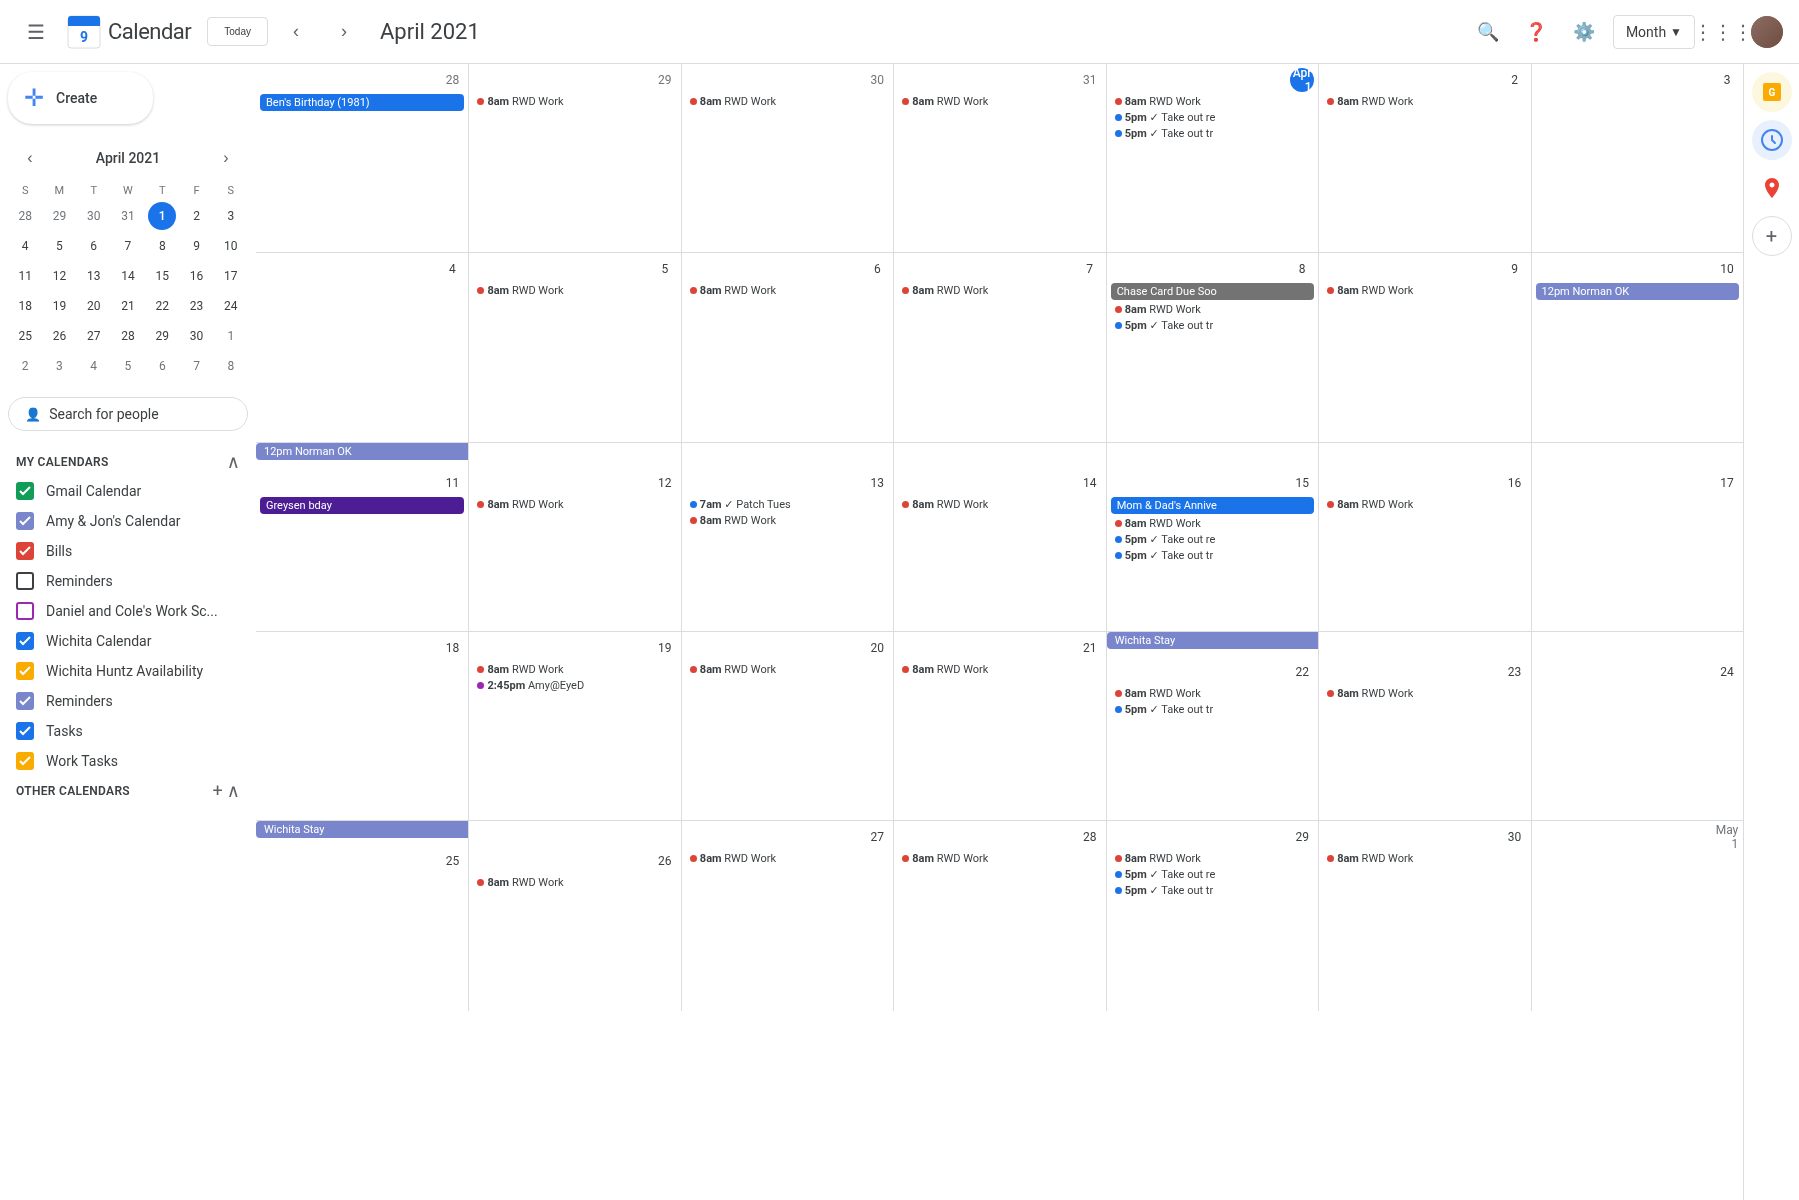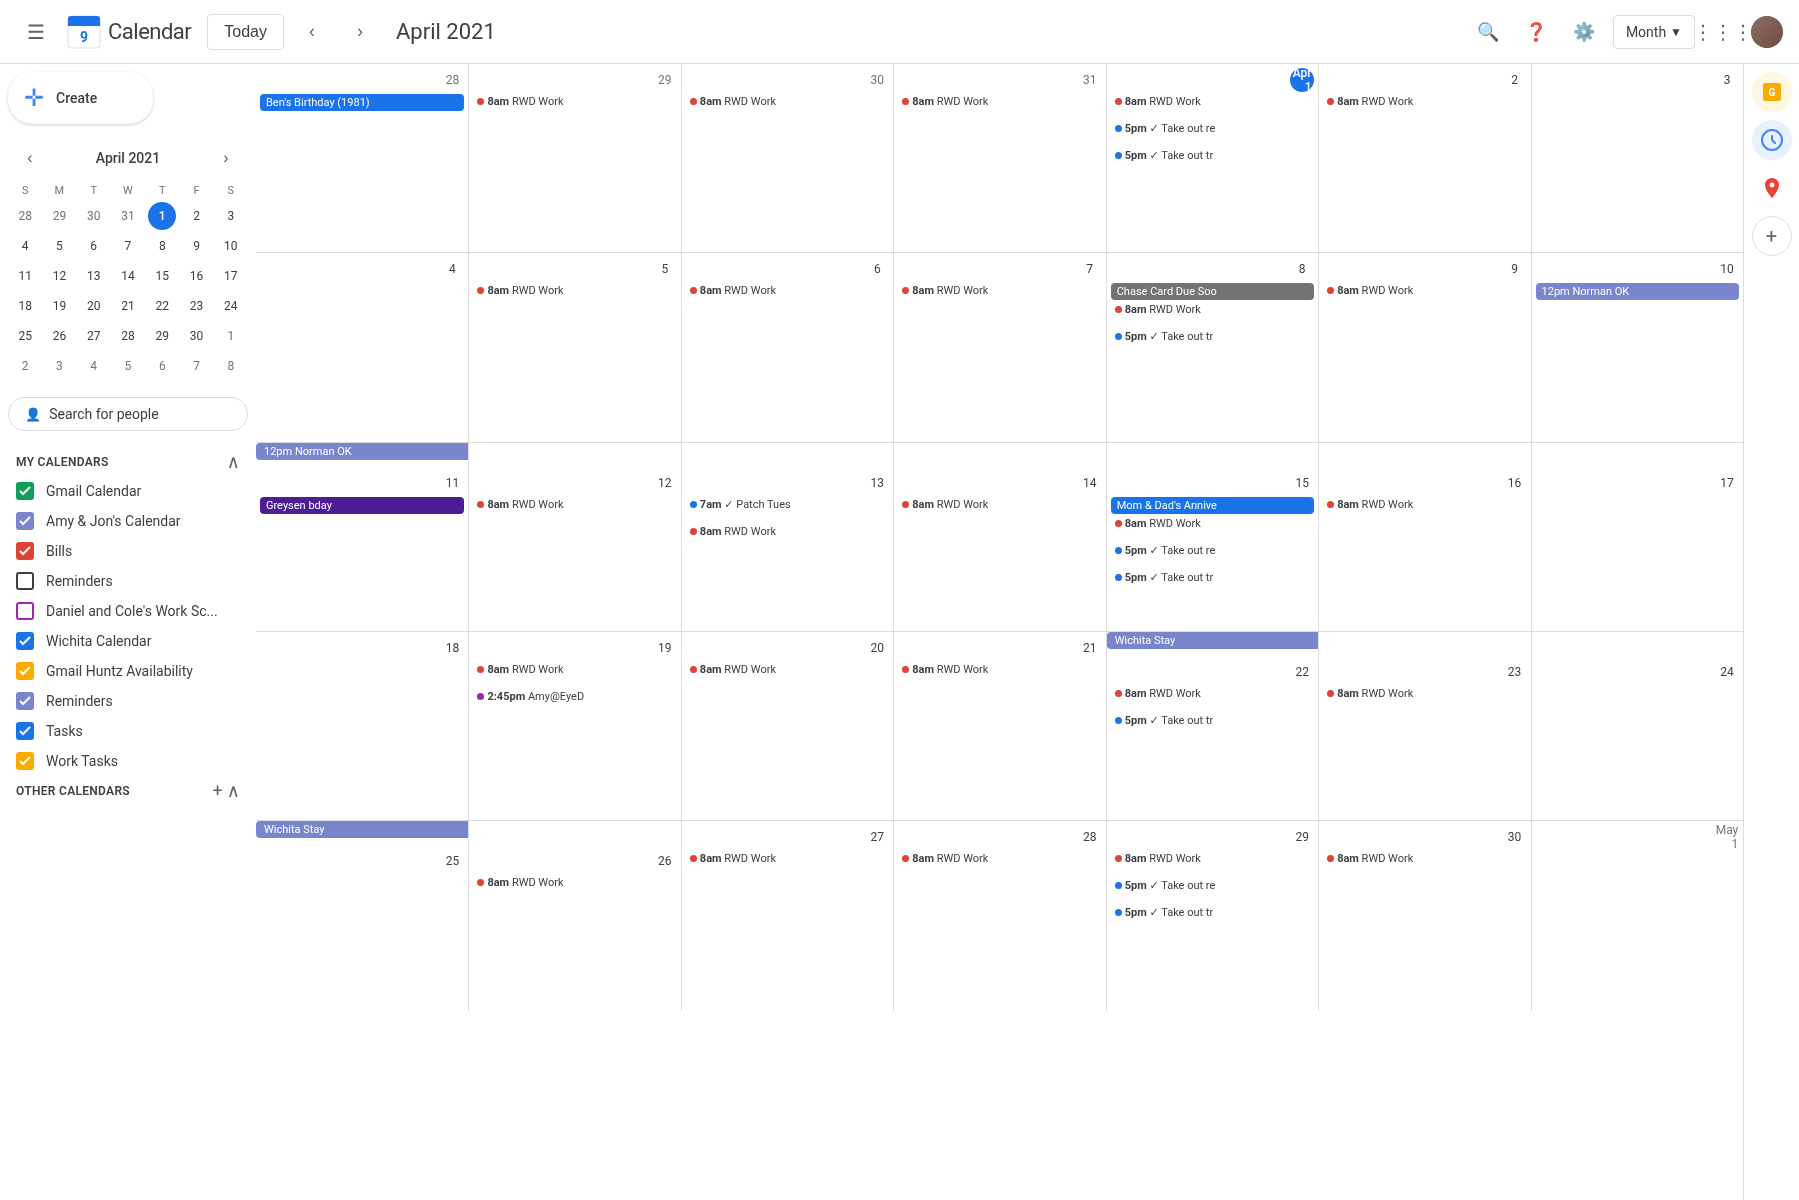--- a/index.html
+++ b/index.html
@@ -5,21 +5,21 @@
     * { box-sizing: border-box; margin: 0; padding: 0; }
     body { font-family: 'Google Sans', Roboto, Arial, sans-serif; font-size: 13px; background: #fff; color: #3c4043; overflow: hidden; height: 1200px; width: 1799px; }
 
     
     .header { display: flex; align-items: center; height: 64px; padding: 0 16px; border-bottom: 1px solid #dadce0; gap: 8px; }
     .hamburger { width: 40px; height: 40px; display: flex; align-items: center; justify-content: center; border-radius: 50%; cursor: pointer; flex-shrink: 0; }
     .hamburger span { font-size: 20px; color: #5f6368; }
     .logo { display: flex; align-items: center; gap: 4px; margin-right: 8px; }
     .logo-icon { width: 40px; height: 40px; }
     .logo-text { font-size: 22px; color: #3c4043; font-weight: 400; letter-spacing: -0.5px; }
-    .btn-today { border: 1px solid #dadce0; border-radius: 4px; padding: 8px 16px; font-size: 16px; cursor: pointer; background: #fff; color: #3c4043; }
+    .btn-today { border: 1px solid #dadce0; border-radius: 4px; padding: 8px 16px; font-size: 10px; cursor: pointer; background: #fff; color: #3c4043; }
     .nav-arrow { width: 40px; height: 40px; border-radius: 50%; border: none; background: transparent; cursor: pointer; display: flex; align-items: center; justify-content: center; font-size: 18px; color: #5f6368; }
     .current-month { font-size: 22px; color: #3c4043; font-weight: 400; flex: 1; margin-left: 8px; }
     .header-actions { display: flex; align-items: center; gap: 8px; }
     .icon-btn { width: 40px; height: 40px; border-radius: 50%; border: none; background: transparent; cursor: pointer; display: flex; align-items: center; justify-content: center; font-size: 18px; color: #5f6368; }
     .month-selector { border: 1px solid #dadce0; border-radius: 4px; padding: 8px 12px; font-size: 14px; cursor: pointer; background: #fff; display: flex; align-items: center; gap: 4px; }
     .grid-dots { font-size: 20px; color: #5f6368; cursor: pointer; }
     .avatar { width: 32px; height: 32px; border-radius: 50%; background: #8d6e63; overflow: hidden; cursor: pointer; }
 
     
     .main-layout { display: flex; height: calc(1200px - 64px); }
@@ -64,21 +64,21 @@
     .cal-header-cell { text-align: center; padding: 8px 0; font-size: 11px; color: #70757a; font-weight: 500; text-transform: uppercase; letter-spacing: 0.8px; border-left: 1px solid #dadce0; }
     .cal-header-cell:first-child { border-left: none; }
     .cal-body { flex: 1; display: grid; grid-template-rows: repeat(6, 1fr); }
     .cal-week { display: grid; grid-template-columns: repeat(7, 1fr); border-bottom: 1px solid #dadce0; }
     .cal-week:last-child { border-bottom: none; }
     .cal-cell { border-left: 1px solid #dadce0; padding: 4px; overflow: hidden; position: relative; min-height: 130px; }
     .cal-cell:first-child { border-left: none; }
     .cal-cell.other-month .day-num { color: #70757a; }
     .day-num { font-size: 12px; color: #3c4043; text-align: right; padding: 2px 4px; margin-bottom: 2px; width: 24px; height: 24px; display: flex; align-items: center; justify-content: center; border-radius: 50%; margin-left: auto; }
     .day-num.today-num { background: #1a73e8; color: #fff; font-weight: 500; }
-    .event { border-radius: 4px; padding: 1px 4px; font-size: 11px; margin-bottom: 12px; white-space: nowrap; overflow: hidden; text-overflow: ellipsis; cursor: pointer; display: flex; align-items: center; gap: 3px; }
+    .event { border-radius: 4px; padding: 1px 4px; font-size: 11px; margin-bottom: 1px; white-space: nowrap; overflow: hidden; text-overflow: ellipsis; cursor: pointer; display: flex; align-items: center; gap: 3px; }
     .event-dot { width: 7px; height: 7px; border-radius: 50%; flex-shrink: 0; }
     .event-text { overflow: hidden; text-overflow: ellipsis; white-space: nowrap; }
     .event.blue-bg { background: #1a73e8; color: #fff; }
     .event.purple-bg { background: #7986cb; color: #fff; }
   </style>
 </head>
 <body>
 
 <div class="header">
   <div class="hamburger">
@@ -235,21 +235,21 @@
           </svg>
       </div>
       <span class="cal-label">Wichita Calendar</span>
     </div>
     <div class="cal-item">
       <div class="cal-checkbox checked" style="background:#f9ab00;">
         <svg width="14" height="14" viewBox="0 0 14 14">
             <polyline points="2,7 5,10 12,3" stroke="white" stroke-width="2" fill="none"></polyline>
           </svg>
       </div>
-      <span class="cal-label">Gmail Huntz Availability</span>
+      <span class="cal-label">Wichita Huntz Availability</span>
     </div>
     <div class="cal-item">
       <div class="cal-checkbox checked" style="background:#7986cb;">
         <svg width="14" height="14" viewBox="0 0 14 14">
             <polyline points="2,7 5,10 12,3" stroke="white" stroke-width="2" fill="none"></polyline>
           </svg>
       </div>
       <span class="cal-label">Reminders</span>
     </div>
     <div class="cal-item">

